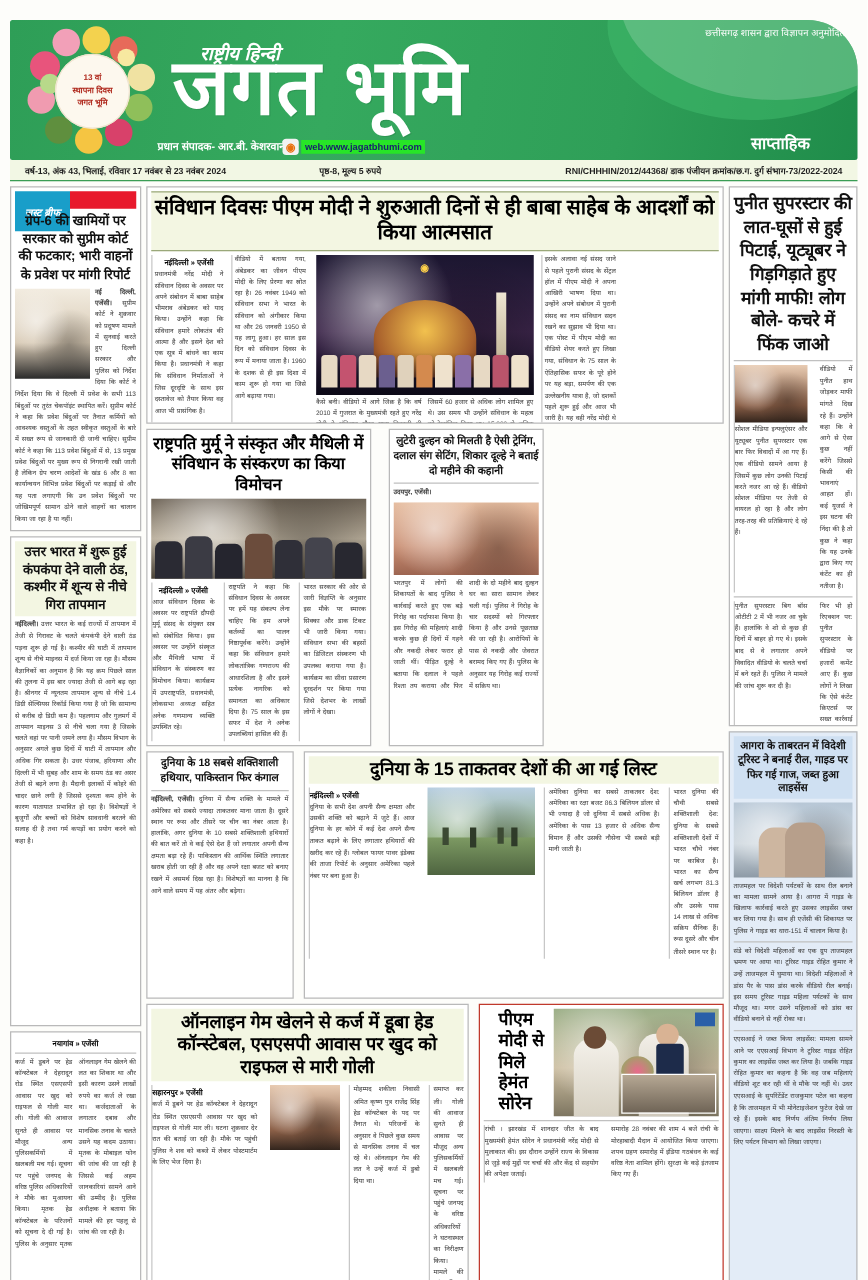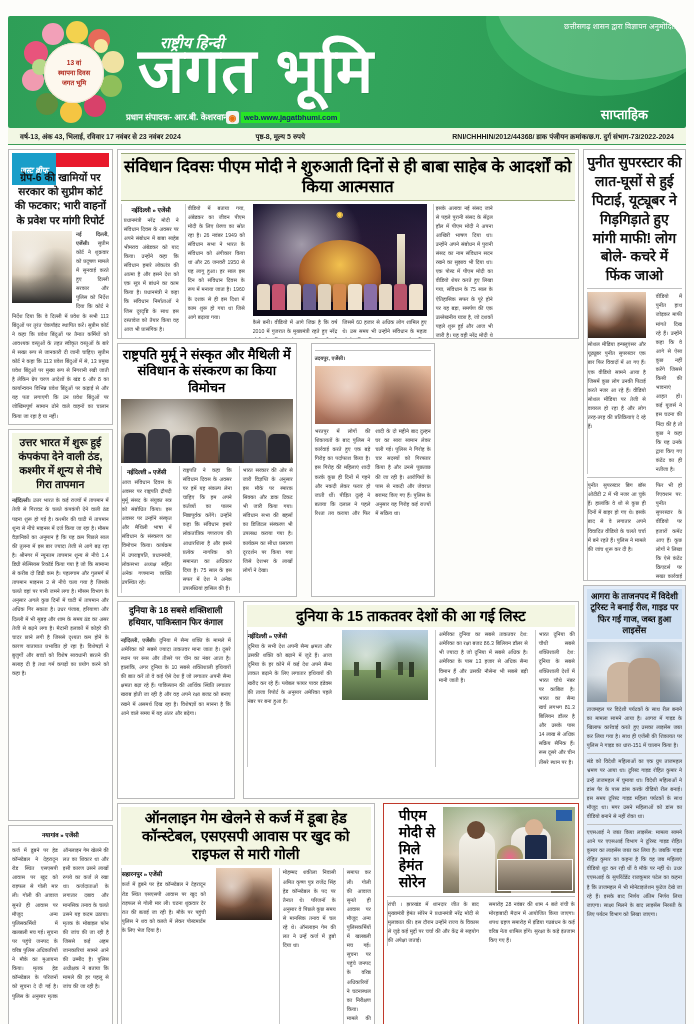--- a/index.html
+++ b/index.html
@@ -323,20 +323,21 @@
             <div style="width:60px;padding:0 3px;" class="sep-v">
               <div class="txt">राष्ट्रपति ने कहा कि संविधान दिवस के अवसर पर हमें यह संकल्प लेना चाहिए कि हम अपने कर्तव्यों का पालन निष्ठापूर्वक करेंगे। उन्होंने कहा कि संविधान हमारे लोकतांत्रिक गणराज्य की आधारशिला है और इसने प्रत्येक नागरिक को समानता का अधिकार दिया है। 75 साल के इस सफर में देश ने अनेक उपलब्धियां हासिल की हैं।</div>
             </div>
             <div style="width:58px;padding-left:3px;" class="sep-v">
               <div class="txt">भारत सरकार की ओर से जारी विज्ञप्ति के अनुसार इस मौके पर स्मारक सिक्का और डाक टिकट भी जारी किया गया। संविधान सभा की बहसों का डिजिटल संस्करण भी उपलब्ध कराया गया है। कार्यक्रम का सीधा प्रसारण दूरदर्शन पर किया गया जिसे देशभर के लाखों लोगों ने देखा।</div>
             </div>
           </div>
         </div>
 
         <div class="box" style="width:124px;margin-left:4px;">
+          <h3 class="hlsm">लुटेरी दुल्हन को मिलती है ऐसी ट्रेनिंग, दलाल संग सेटिंग, शिकार दूल्हे ने बताई दो महीने की कहानी</h3>
           <div class="rule"></div>
           <div class="txt">
             <span style="font-weight:bold;">उदयपुर, एजेंसी।</span>
           </div>
           <div class="photo ph-skin" style="width:100%;height:58px;margin:3px 0;"></div>
           <div class="txt cols2">भरतपुर में लोगों की शिकायतों के बाद पुलिस ने कार्रवाई करते हुए एक बड़े गिरोह का पर्दाफाश किया है। इस गिरोह की महिलाएं शादी करके कुछ ही दिनों में गहने और नकदी लेकर फरार हो जाती थीं। पीड़ित दूल्हे ने बताया कि दलाल ने पहले रिश्ता तय कराया और फिर शादी के दो महीने बाद दुल्हन घर का सारा सामान लेकर चली गई। पुलिस ने गिरोह के चार सदस्यों को गिरफ्तार किया है और उनसे पूछताछ की जा रही है। आरोपियों के पास से नकदी और जेवरात बरामद किए गए हैं। पुलिस के अनुसार यह गिरोह कई राज्यों में सक्रिय था।</div>
         </div>
       </div>
 
       <div class="inner-row" style="flex:0 0 198px;">
@@ -445,21 +446,21 @@
           <div style="width:62px;padding-right:3px;" class="sep-v">
             <div class="txt">पुनीत सुपरस्टार बिग बॉस ओटीटी 2 में भी नजर आ चुके हैं। हालांकि वे शो से कुछ ही दिनों में बाहर हो गए थे। इसके बाद से वे लगातार अपने विवादित वीडियो के चलते चर्चा में बने रहते हैं। पुलिस ने मामले की जांच शुरू कर दी है।</div>
           </div>
           <div style="flex:1;padding-left:3px;">
             <div class="txt">फिर भी हो रिएक्शन पर: पुनीत सुपरस्टार के वीडियो पर हजारों कमेंट आए हैं। कुछ लोगों ने लिखा कि ऐसे कंटेंट क्रिएटर्स पर सख्त कार्रवाई होनी चाहिए। वहीं कुछ ने उनका समर्थन भी किया। सोशल मीडिया प्लेटफॉर्म्स से भी ऐसे कंटेंट पर रोक लगाने की मांग की जा रही है।</div>
           </div>
         </div>
       </div>
 
       <div class="box tint-blue" style="flex:1;">
-        <h2 class="hl" style="font-size:8.5px;background:#cfe0f2;padding:2px;">आगरा के ताजनपद में विदेशी टूरिस्ट ने बनाई रील, गाइड पर फिर गई गाज, जब्त हुआ लाइसेंस</h2>
+        <h2 class="hl" style="font-size:8.5px;background:#cfe0f2;padding:2px;">आगरा के ताबरतन में विदेशी टूरिस्ट ने बनाई रील, गाइड पर फिर गई गाज, जब्त हुआ लाइसेंस</h2>
         <div class="photo ph-taj" style="width:100%;height:60px;margin:3px 0;">
           <div style="position:absolute;left:20px;bottom:0;width:30px;height:40px;border-radius:12px 12px 0 0;background:#cdb6a0;z-index:3;"></div>
           <div style="position:absolute;right:22px;bottom:0;width:32px;height:44px;border-radius:12px 12px 0 0;background:#b79f8b;z-index:3;"></div>
         </div>
         <div class="txt">ताजमहल पर विदेशी पर्यटकों के साथ रील बनाने का मामला सामने आया है। आगरा में गाइड के खिलाफ कार्रवाई करते हुए उसका लाइसेंस जब्त कर लिया गया है। साथ ही एजेंसी की शिकायत पर पुलिस ने गाइड का धारा-151 में चालान किया है।</div>
         <div class="rule"></div>
         <div class="txt">संडे को विदेशी महिलाओं का एक ग्रुप ताजमहल भ्रमण पर आया था। टूरिस्ट गाइड रोहित कुमार ने उन्हें ताजमहल में घुमाया था। विदेशी महिलाओं ने डांस पैर के पास डांस करके वीडियो रील बनाई। इस समय टूरिस्ट गाइड महिला पर्यटकों के साथ मौजूद था। मगर उसने महिलाओं को डांस का वीडियो बनाने से नहीं रोका था।</div>
         <div class="rule"></div>
         <div class="txt">एएसआई ने जब्त किया लाइसेंस: मामला सामने आने पर एएसआई विभाग ने टूरिस्ट गाइड रोहित कुमार का लाइसेंस जब्त कर लिया है। जबकि गाइड रोहित कुमार का कहना है कि वह जब महिलाएं वीडियो शूट कर रही थीं वे मौके पर नहीं थे। उधर एएसआई के सुपरिंटेंडेंट राजकुमार पटेल का कहना है कि ताजमहल में भी मोनेटाइजेशन फुटेज देखे जा रहे हैं। इसके बाद निर्णय अंतिम निर्णय लिया जाएगा। साक्ष्य मिलने के बाद लाइसेंस निरस्ती के लिए पर्यटन विभाग को लिखा जाएगा।</div>
       </div>

